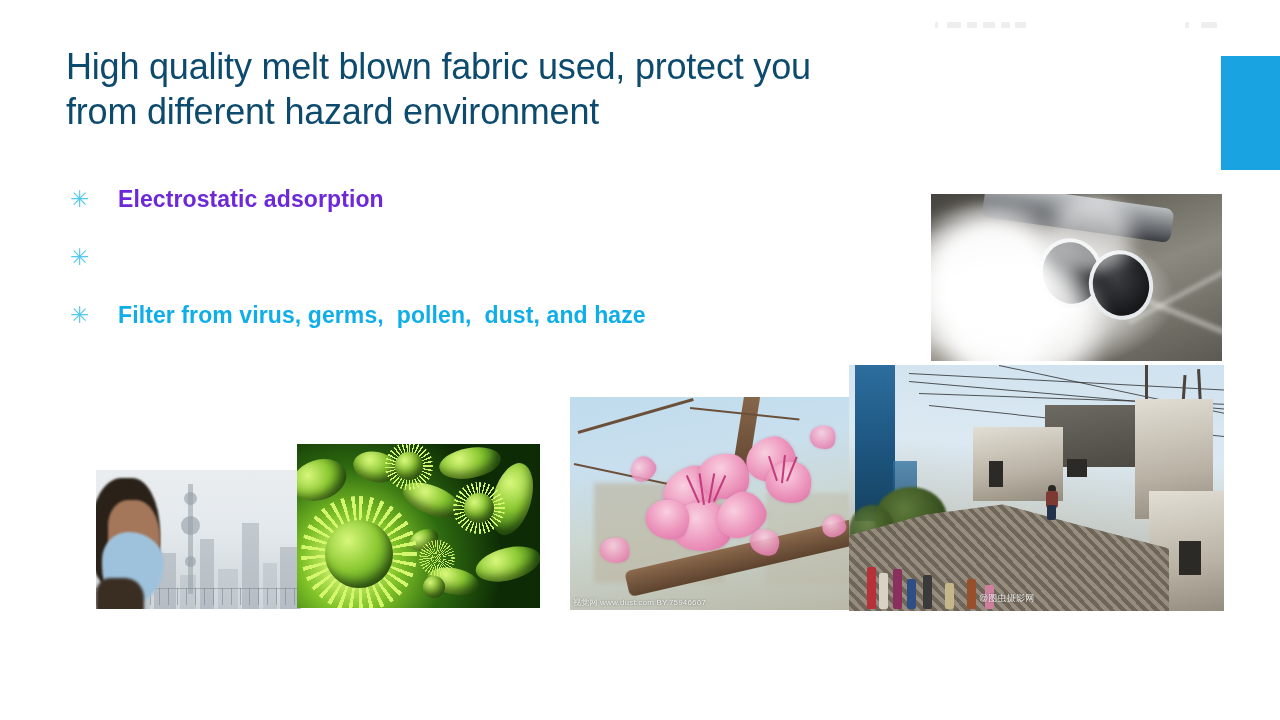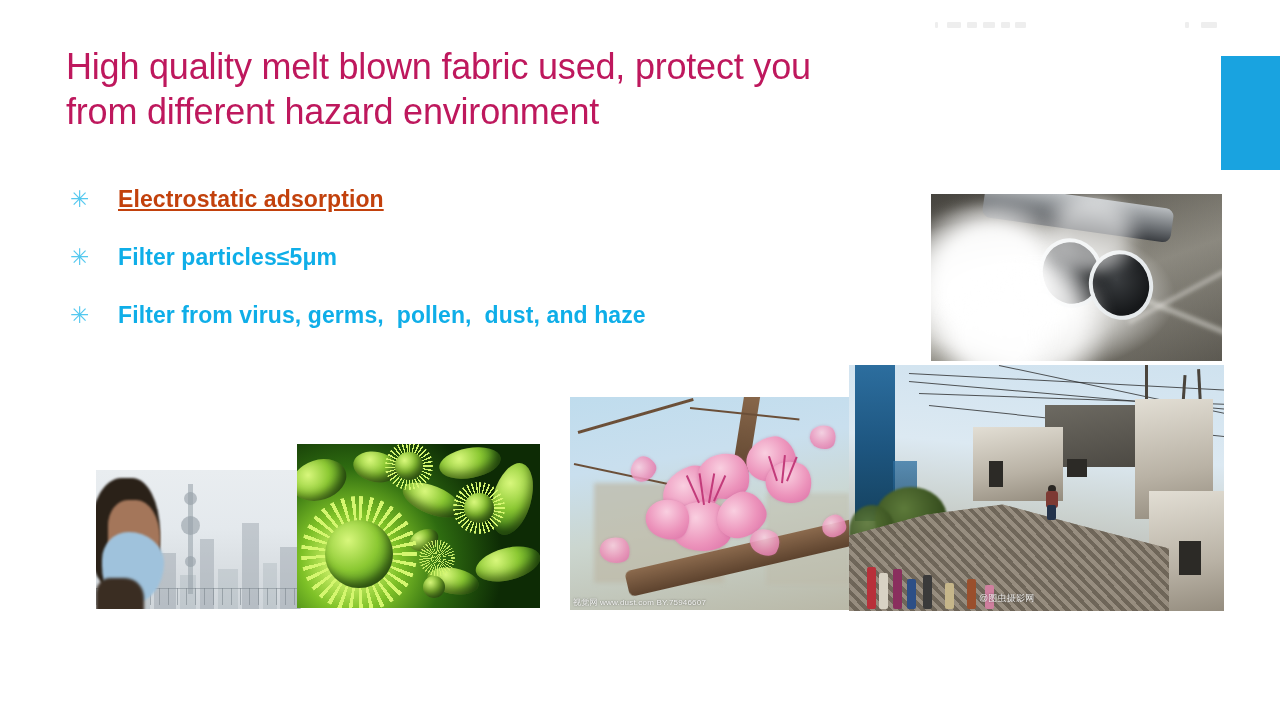--- a/index.html
+++ b/index.html
@@ -339,33 +339,32 @@
     <span style="left:32px;width:10px;"></span>
     <span style="left:48px;width:12px;"></span>
     <span style="left:66px;width:9px;"></span>
     <span style="left:80px;width:11px;"></span>
     <span style="left:250px;width:4px;"></span>
     <span style="left:266px;width:16px;"></span>
   </div>
 
   <div class="accent-rect" style="background: rgb(25, 163, 224);"></div>
 
-  <div class="title" style="color: #be185d;">High quality melt blown fabric used, protect you
+  <div class="title" style="color: #0c4a6e;">High quality melt blown fabric used, protect you
 from different hazard environment</div>
 
   <div class="bullets">
 
     <div class="bullet-row">
       <div class="bullet-marker" style="color: rgb(70, 196, 238);">✳</div>
-      <div class="bullet-text" style="color: #c2410c; text-decoration: underline;">Electrostatic adsorption</div>
+      <div class="bullet-text" style="color: #6d28d9;">Electrostatic adsorption</div>
     </div>
 
     <div class="bullet-row">
       <div class="bullet-marker" style="color: rgb(70, 196, 238);">✳</div>
-      <div class="bullet-text" style="color: rgb(15, 174, 232);">Filter particles≤5μm</div>
     </div>
 
     <div class="bullet-row">
       <div class="bullet-marker" style="color: rgb(70, 196, 238);">✳</div>
       <div class="bullet-text" style="color: rgb(15, 174, 232);">Filter from virus, germs,  pollen,  dust, and haze</div>
     </div>
 
   </div>
 
   <div class="photo" id="photo-smog" style="left:96px; top:470px; width:205px; height:139px;">

